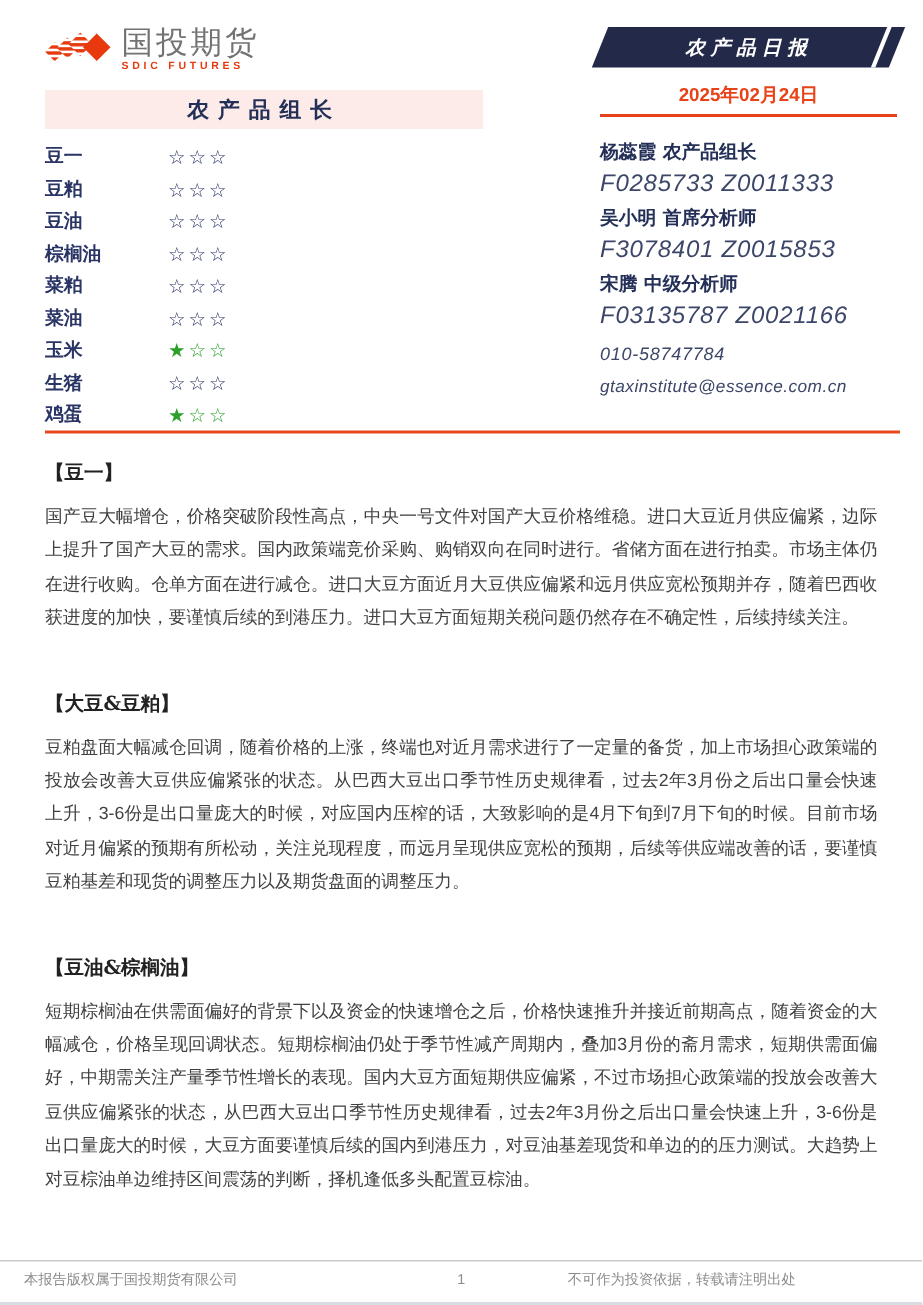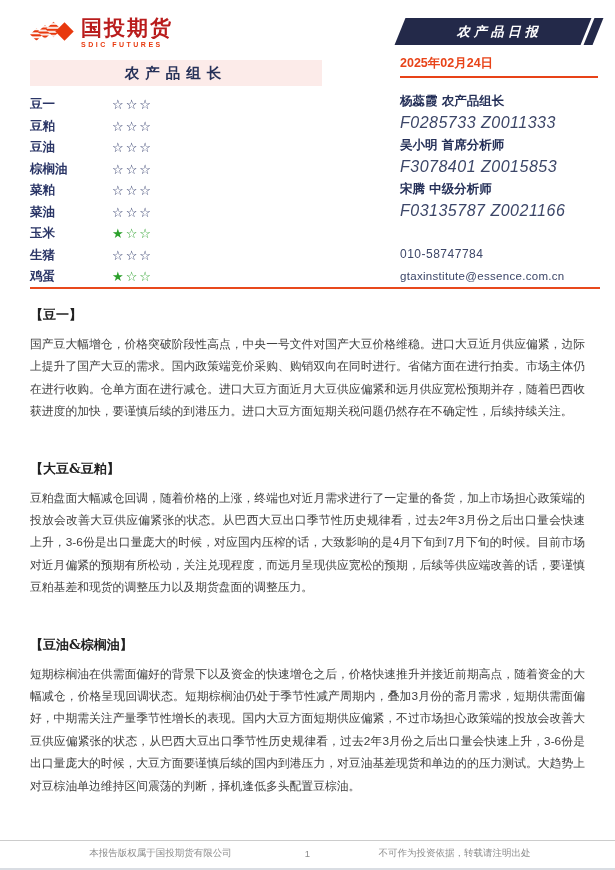--- a/index.html
+++ b/index.html
@@ -15,21 +15,21 @@
     border-bottom:2px solid #d9dde3;
   }
 
   
   .top { position:relative; height:292px; }
 
   .top-left { position:absolute; left:30px; top:18px; width:292px; }
   .logo { display:flex; align-items:center; gap:7px; }
   .logo-text-cn {
     font-family:"Liberation Serif", serif;
-    font-weight:bold; font-size:21px; letter-spacing:2px; color:#b91c1c; line-height:1;
+    font-weight:normal; font-size:21px; letter-spacing:2px; color:#737373; line-height:1;
   }
   .logo-text-en {
     font-size:7px; font-weight:bold; letter-spacing:2.5px; color:#e8390e; margin-top:2px;
   }
 
   .rating-box { margin-top:12px; }
   .rating-header {
     background:#fcebe9; height:26px;
     display:flex; align-items:center; justify-content:center;
     font-family:"DejaVu Serif", serif;
@@ -55,32 +55,32 @@
   }
   .banner::after {
     content:""; position:absolute; right:9px; top:0; bottom:0; width:3px; background:#ffffff;
   }
   .banner-text {
     transform:skewX(22deg);
     font-family:"DejaVu Serif", serif; font-style:italic; font-weight:bold;
     color:#ffffff; font-size:13px; letter-spacing:4px;
   }
   .report-date {
-    margin-top:10px; 
+    margin-top:10px; text-align:center;
     font-weight:bold; font-size:12.5px; color:#e84318;
     padding-bottom:4px; border-bottom:2px solid #e84318;
   }
 
   .analysts { margin-top:12px; }
   .analyst-name {
     font-family:"DejaVu Serif", serif; font-weight:bold;
     font-size:12.5px; color:#253058; line-height:22px;
   }
   .analyst-codes { font-size:16px; color:#3c4668; line-height:22px; letter-spacing:0.5px;font-style:italic; }
-  .contact { margin-top:21px; }
+  .contact { margin-top:3px;font-style:italic; }
   .contact-phone { font-size:12px; color:#3c4668; line-height:22px; letter-spacing:0.5px; }
   .contact-email {
     font-size:11.5px; color:#3c4668; line-height:22px; letter-spacing:0.3px;
     text-decoration:none; display:block;
   }
 
   
   .body-area { padding:14px 30px 0 30px; }
   .section { margin-bottom:37px; }
   .section-title {
@@ -94,21 +94,21 @@
   }
 
   
   .footer {
     position:absolute; left:0; right:0; bottom:8px;
     border-top:1px solid #cccccc;
     padding:6px 16px 0 16px;
     display:flex; align-items:center;
     font-size:9.5px; color:#8c8c8c;
   }
-  .footer-left { flex:1; text-align:center; }
+  .footer-left { flex:1; text-align:left; }
   .footer-page { flex:0 0 auto; text-align:center; }
   .footer-right { flex:1; text-align:center; }
 
   
   .logo-icon { width:44px; height:30px; display:block; }
 </style>
 </head>
 <body>
 
 <div class="page">

